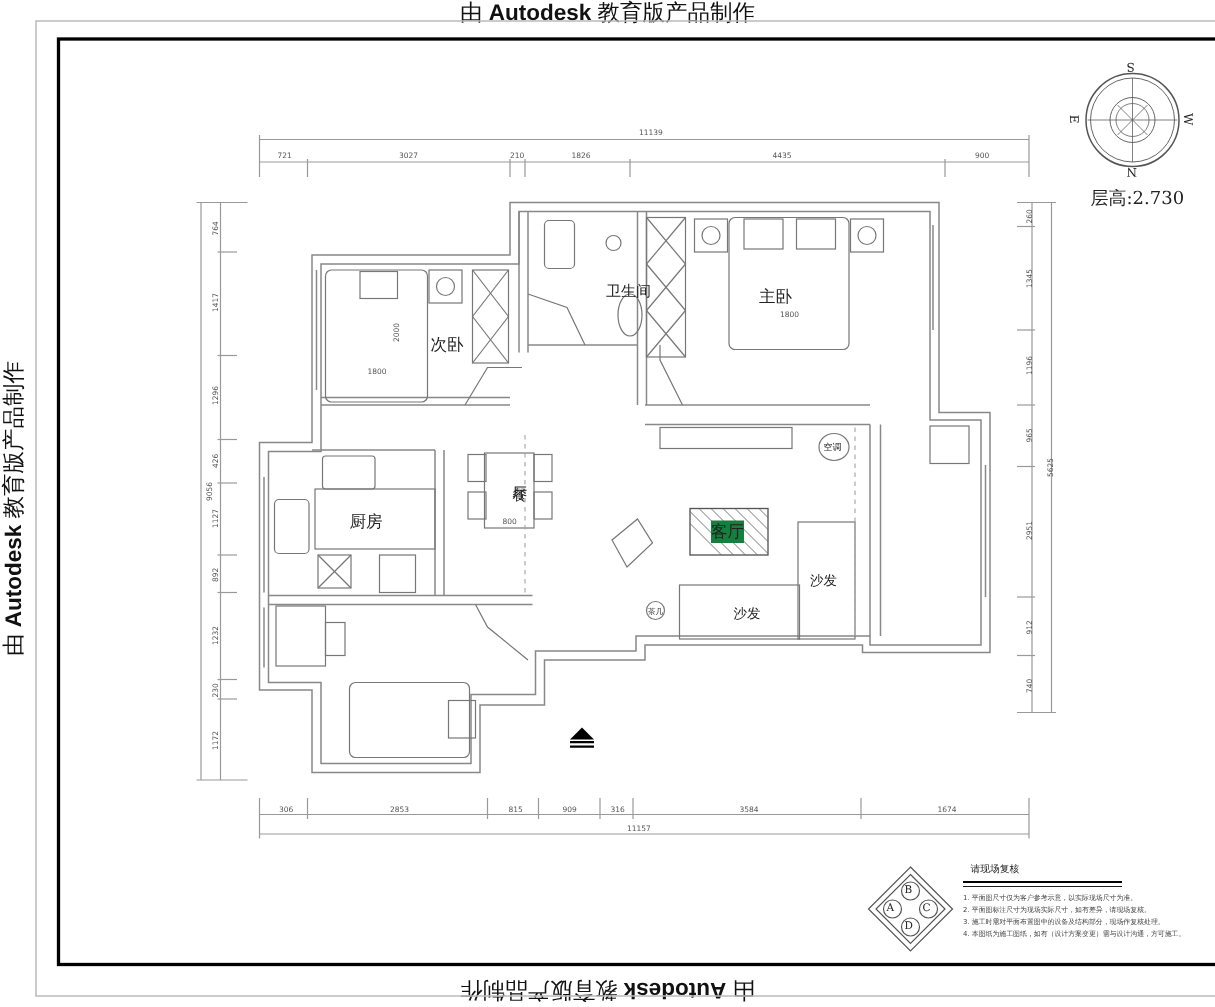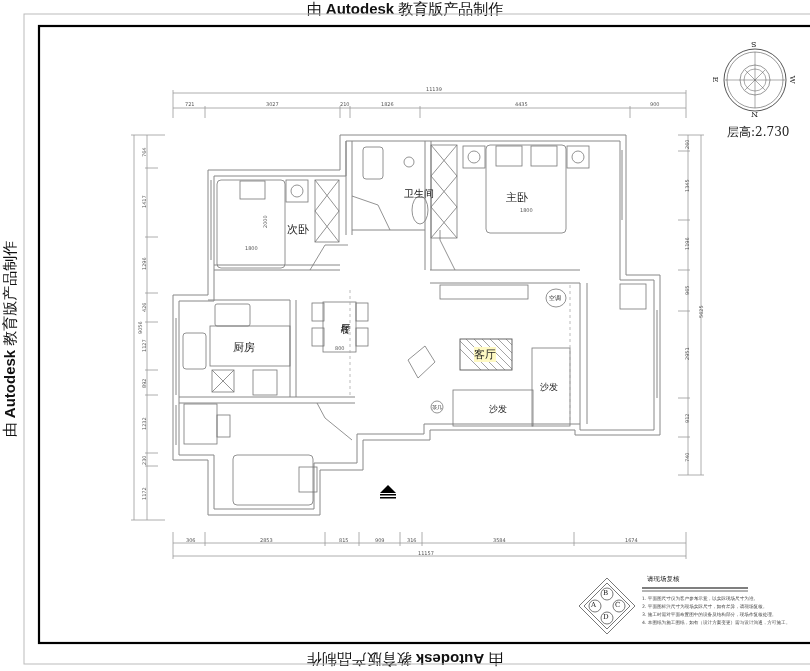--- a/index.html
+++ b/index.html
@@ -230,21 +230,21 @@
   </g>
   <line x1="642" y1="588" x2="748" y2="588" stroke="#000" stroke-width="1.2"></line>
   <line x1="642" y1="591" x2="748" y2="591" stroke="#000" stroke-width="0.6"></line>
 </svg>
 
 <div class="lbl" style="left:287px;top:222px;font-size:11px;">次卧</div>
 <div class="lbl" style="left:376px;top:187px;font-size:10px;margin-left:28px;">卫生间</div>
 <div class="lbl" style="left:506px;top:190px;font-size:11px;">主卧</div>
 <div class="lbl" style="left:233px;top:340px;font-size:11px;">厨房</div>
 <div class="lbl" style="left:338px;top:316px;font-size:10px;writing-mode:vertical-rl;">餐厅</div>
-<div class="lbl" style="left:474px;top:347px;font-size:11px;background:#fef9c3;">客厅</div>
+<div class="lbl" style="left:474px;top:347px;font-size:11px;background:#15803d;">客厅</div>
 <div class="lbl" style="left:540px;top:381px;font-size:9px;">沙发</div>
 <div class="lbl" style="left:489px;top:403px;font-size:9px;">沙发</div>
 <div class="lbl" style="left:549px;top:294px;font-size:6px;">空调</div>
 <div class="lbl" style="left:432px;top:404px;font-size:5px;">茶几</div>
 
 <div class="lbl" style="left:751px;top:40px;font-size:8px;transform:rotate(180deg);">S</div>
 <div class="lbl" style="left:751px;top:110px;font-size:8px;transform:rotate(180deg);">N</div>
 <div class="lbl" style="left:713px;top:75px;font-size:8px;transform:rotate(90deg);">E</div>
 <div class="lbl" style="left:788px;top:75px;font-size:8px;transform:rotate(90deg);">W</div>
 <div class="lbl" style="left:727px;top:124px;font-size:12px;text-align:right;">层高:2.730</div>

